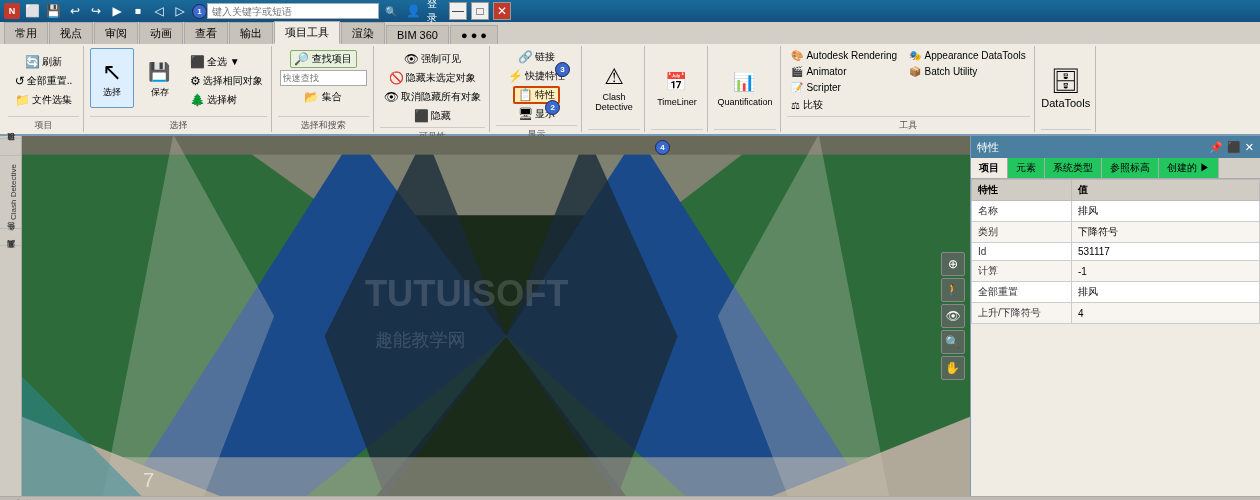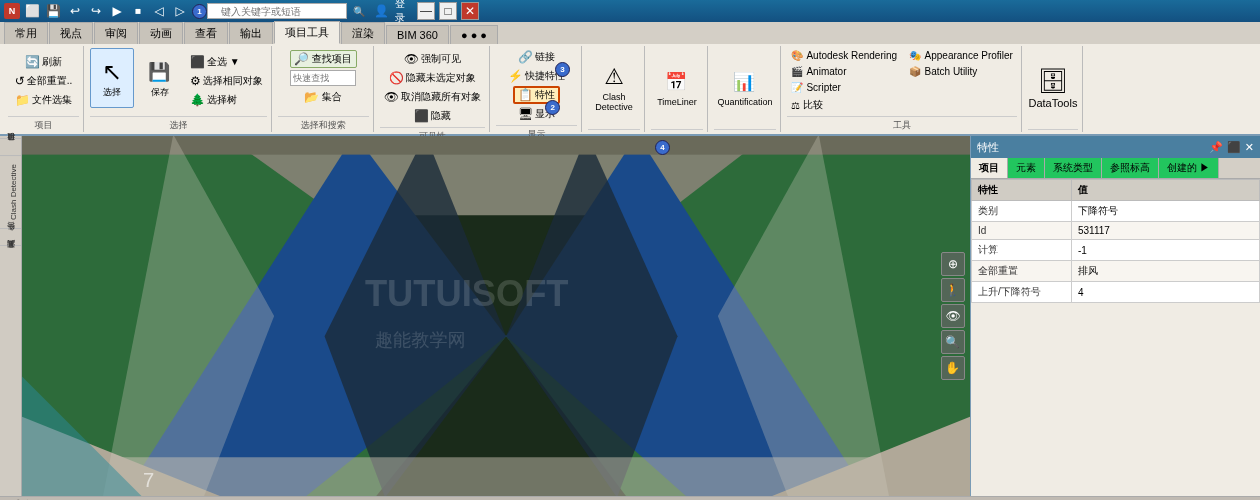--- a/index.html
+++ b/index.html
@@ -12,21 +12,21 @@
       display: flex;
       align-items: center;
       padding: 0 4px;
       color: white;
       font-size: 11px;
     }
     .title-bar-left { display: flex; align-items: center; gap: 4px; }
     .title-icon { width: 16px; height: 16px; background: #c0392b; border-radius: 2px; display: flex; align-items: center; justify-content: center; color: white; font-size: 9px; font-weight: bold; }
     .title-center { flex: 1; text-align: center; font-size: 11px; }
     .title-right { display: flex; align-items: center; gap: 4px; }
-    .search-box { background: white; border: 1px solid #aaa; padding: 1px 13px; width: 140px; height: 16px; font-size: 10px; color: #999; }
+    .search-box { background: white; border: 1px solid #aaa; padding: 1px 4px; width: 172px; height: 16px; font-size: 10px; color: #999; }
     .title-btn { width: 14px; height: 14px; background: #ccc; border: 1px solid #999; display: flex; align-items: center; justify-content: center; font-size: 9px; cursor: pointer; }
     .title-btn.close { background: #c0392b; color: white; }
     .title-btn.min { background: #f0f0f0; }
     .title-btn.max { background: #f0f0f0; }
 
     
     .ribbon { background: #f0ece4; border-bottom: 2px solid #7a9bb5; }
     
     .ribbon-tabs { display: flex; height: 22px; background: #d4cfc6; align-items: flex-end; padding-left: 4px; }
     .ribbon-tab { padding: 3px 10px; font-size: 11px; cursor: pointer; background: #c8c3ba; border: 1px solid #aaa; border-bottom: none; margin-right: 1px; }
@@ -211,21 +211,21 @@
       </div>
       <div class="section-label">选择</div>
     </div>
 
     <div class="ribbon-section" style="min-width:100px;">
       <div class="ribbon-section-content flex-col" style="gap:1px; justify-content:flex-start; padding-top:4px;">
         <div class="rib-btn-small" style="background:#e8f0e0; border:1px solid #88aa66; padding:2px 4px;">
           <span class="s-icon">🔎</span>
             <span>查找项目</span>
         </div>
-        <input style="width: 66px; height: 16px; font-size: 9px; border: 1px solid rgb(170, 170, 170); padding: 1px 2px; margin: 1px 0px;" placeholder="快速查找">
+        <input style="width: 87px; height: 16px; font-size: 9px; border: 1px solid rgb(170, 170, 170); padding: 1px 2px; margin: 1px 0px;" placeholder="快速查找">
         <div class="rib-btn-small">
             <span class="s-icon">📂</span>
             <span>集合</span>
           </div>
       </div>
       <div class="section-label">选择和搜索</div>
     </div>
 
     <div class="ribbon-section" style="min-width:110px;">
       <div class="ribbon-section-content flex-col" style="gap:1px; justify-content:flex-start; padding-top:4px;">
@@ -319,21 +319,21 @@
             <span>Scripter</span>
           </div>
           <div class="tool-item">
             <span>⚖</span>
             <span>比较</span>
           </div>
         </div>
         <div class="rib-col">
           <div class="tool-item">
             <span>🎭</span>
-            <span>Appearance Profiler</span>
+            <span>Appearance DataTools</span>
           </div>
           <div class="tool-item">
             <span>📦</span>
             <span>Batch Utility</span>
           </div>
         </div>
       </div>
       <div class="section-label">工具</div>
     </div>
 
@@ -429,20 +429,24 @@
     <div class="panel-content">
       <table class="prop-table">
         <thead>
           <tr>
             <th>特性</th>
             <th>值</th>
           </tr>
         </thead>
         <tbody>
           <tr class="prop-row">
+            <td>名称</td>
+            <td>排风</td>
+          </tr>
+          <tr class="prop-row">
             <td>类别</td>
             <td>下降符号</td>
           </tr>
           <tr class="prop-row">
             <td>Id</td>
             <td>531117</td>
           </tr>
           <tr class="prop-row">
             <td>计算</td>
             <td>-1</td>

